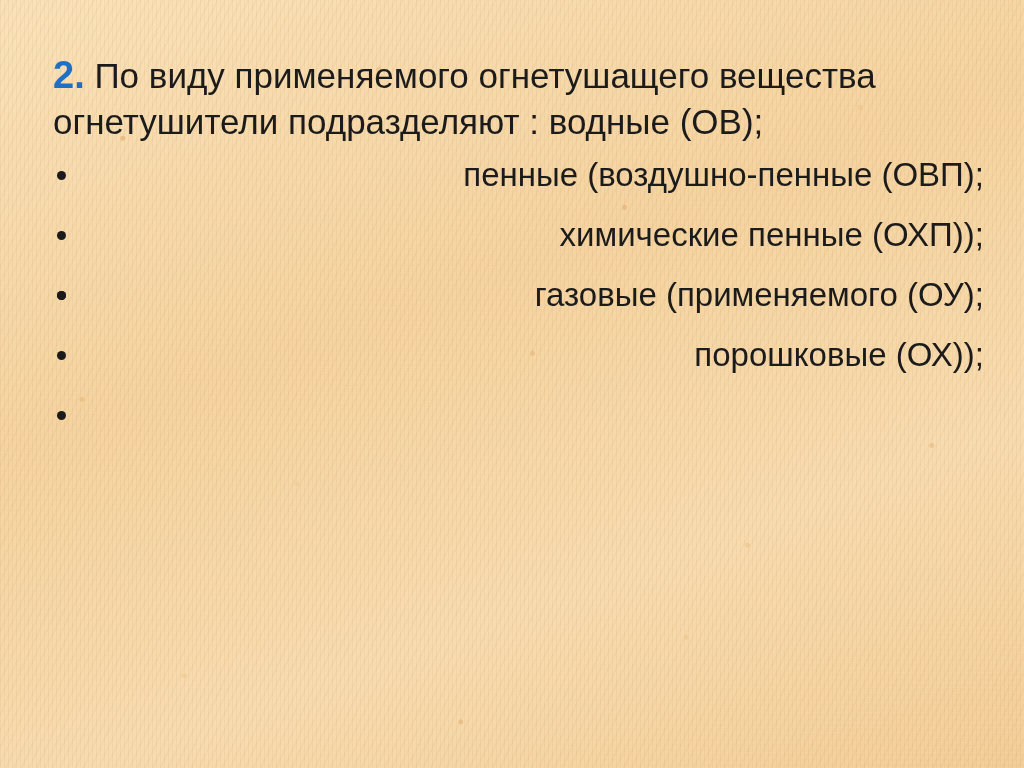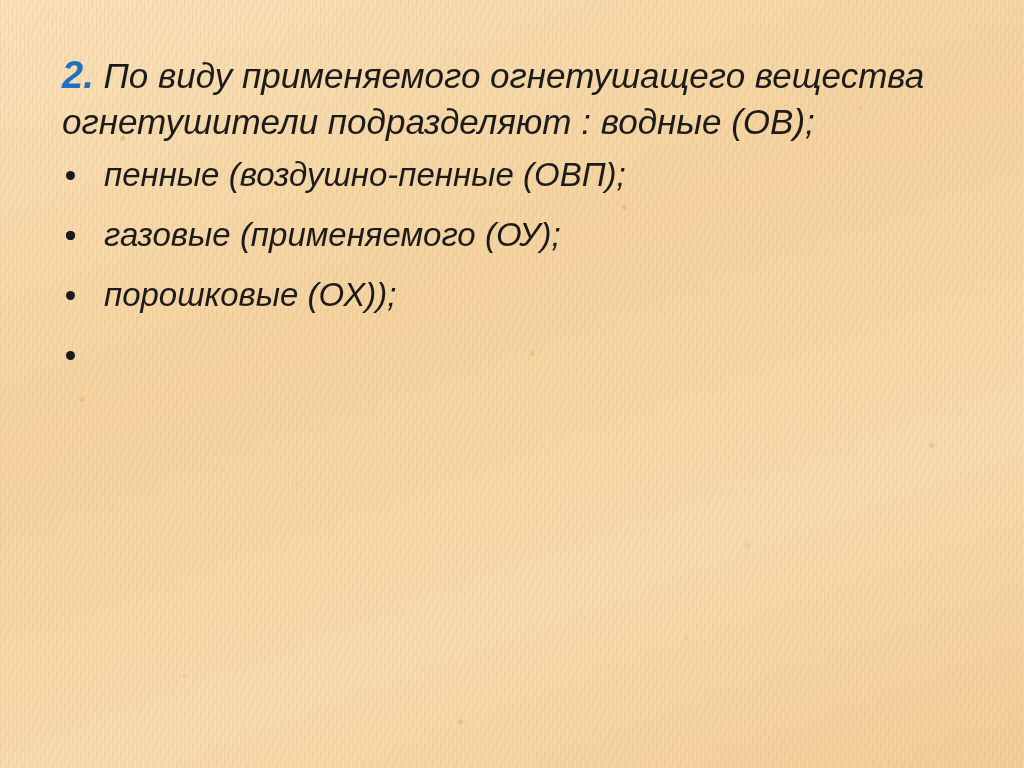--- a/index.html
+++ b/index.html
@@ -34,24 +34,23 @@
       radial-gradient(circle at 67% 83%, rgba(236,192,130,0.48) 0 2px, rgba(0,0,0,0) 3px),
       repeating-linear-gradient(90deg, rgba(205,146,86,0.10) 0 1px, rgba(0,0,0,0) 1px 4px),
       repeating-linear-gradient(0deg,  rgba(255,226,178,0.14) 0 1px, rgba(0,0,0,0) 1px 5px),
       repeating-linear-gradient(115deg, rgba(198,138,80,0.07) 0 2px, rgba(0,0,0,0) 2px 7px),
       linear-gradient(160deg, #f9e2ba 0%, #f4d3a0 40%, #f7dcb0 70%, #f2cd97 100%);
     background-blend-mode: normal;
   }
 
   .content {
     position: absolute;
-    left: 52px;
+    left: 43px;
     top: 52px;
     right: 40px;
-    font-style: italic;
   }
 
   .headline {
     color: #1b1b1b;
     font-size: 35px;
     line-height: 1.26;
     font-weight: 400;
     margin: 0 0 4px 0;
     padding-left: 10px;
     max-width: 890px;
@@ -68,20 +67,21 @@
     padding: 0;
   }
   ul.bullets li {
     position: relative;
     color: #1b1b1b;
     font-size: 33px;
     line-height: 1.0;
     padding: 0 0 0 52px;
     margin: 0 0 27px 0;
     white-space: nowrap;
+    text-align: right;
   }
   ul.bullets li .dot {
     position: absolute;
     left: 14px;
     top: 13px;
     width: 9px;
     height: 9px;
     border-radius: 50%;
     background: #1b1b1b;
   }
@@ -97,20 +97,24 @@
       <span>По виду применяемого огнетушащего вещества огнетушители подразделяют : водные (ОВ);</span>
     </p>
 
     <ul class="bullets">
       <li>
         <span class="dot"></span>
         <span>пенные (воздушно-пенные (ОВП);</span>
       </li>
       <li>
         <span class="dot"></span>
+        <span> химические пенные (ОХП));</span>
+      </li>
+      <li>
+        <span class="dot"></span>
       </li>
       <li>
         <span class="dot"></span>
         <span>газовые (применяемого (ОУ);</span>
       </li>
       <li>
         <span class="dot"></span>
         <span>порошковые (ОХ));</span>
       </li>
       <li>

